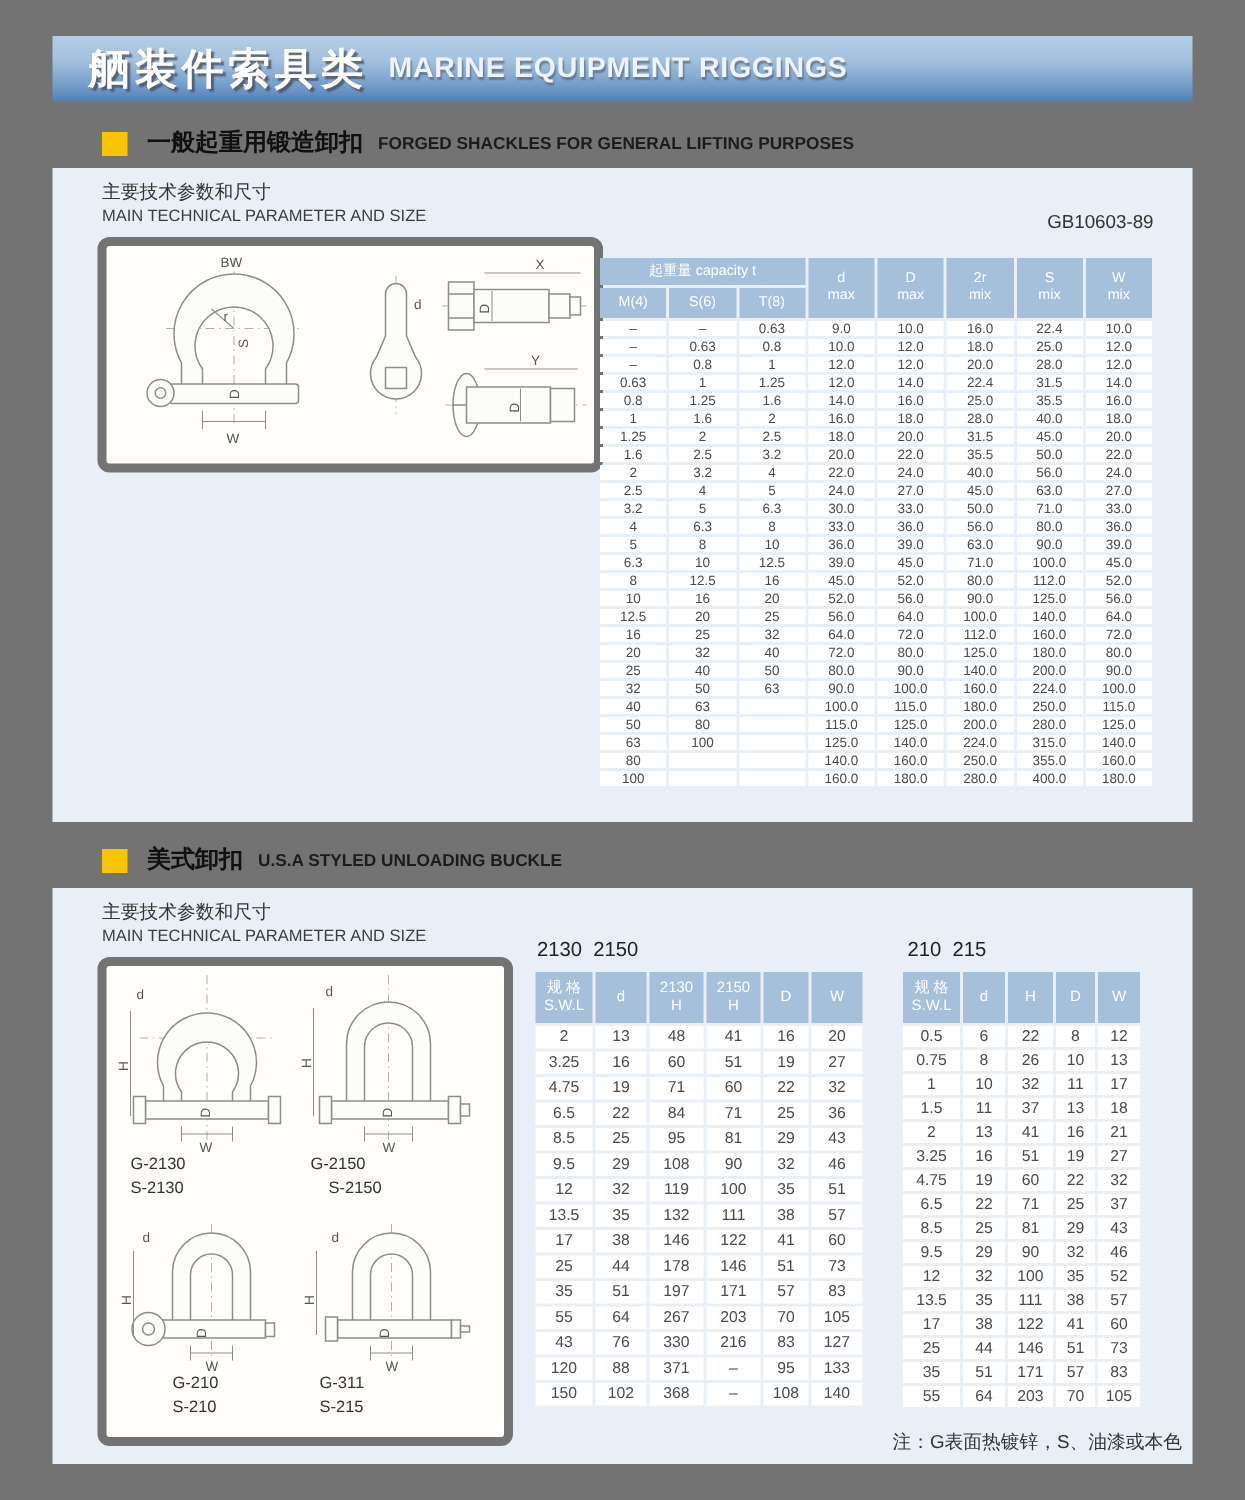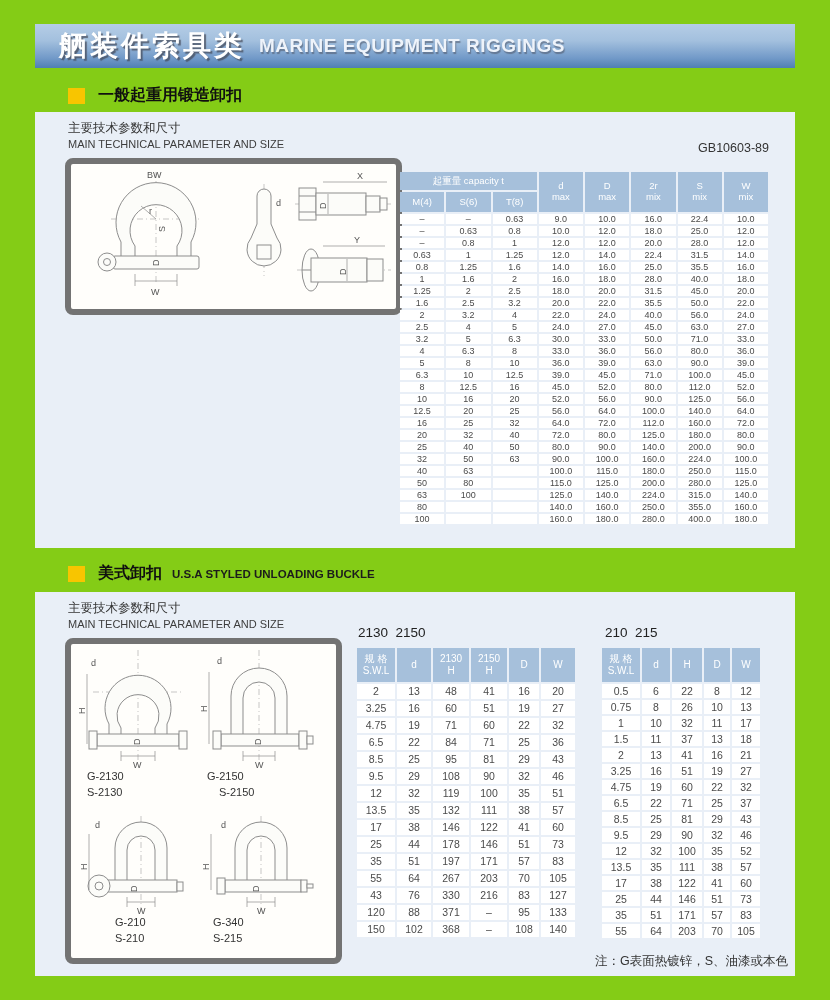--- a/index.html
+++ b/index.html
@@ -1,16 +1,16 @@
 <!DOCTYPE html>
 <html><head>
 <meta charset="utf-8">
 <style>
   html,body{margin:0;padding:0;background:#fff;}
-  #page{position:relative;width:830px;height:1000px;background:#84cc16;overflow:hidden;
+  #page{position:relative;width:830px;height:1000px;background:#737373;overflow:hidden;
         font-family:"Liberation Sans",sans-serif;}
   
   .banner{position:absolute;left:35px;top:24px;width:760px;height:44px;
       background:linear-gradient(180deg,#b5cde6 0%,#a3c0de 38%,#7199c8 78%,#4f7fb4 100%);
       display:flex;align-items:center;padding-left:24px;box-sizing:border-box;}
   .banner-zh{font-size:28px;font-weight:bold;color:#fff;letter-spacing:3px;
       text-shadow:2px 2px 1px rgba(70,75,90,.75);}
   .banner-en{font-size:19px;font-weight:bold;color:#eef3fa;margin-left:14px;letter-spacing:.5px;
       text-shadow:1px 2px 1px rgba(85,95,115,.65);}
   
@@ -65,20 +65,21 @@
 <div id="page">
 
   <div class="banner">
     <span class="banner-zh">舾装件索具类</span>
     <span class="banner-en">MARINE EQUIPMENT RIGGINGS</span>
   </div>
 
   <div class="sec-head" style="top:85px;">
     <span class="bullet"></span>
     <span class="sec-zh">一般起重用锻造卸扣</span>
+    <span class="sec-en">FORGED SHACKLES FOR GENERAL LIFTING PURPOSES</span>
   </div>
 
   <div class="panel" id="panel1">
     <div class="param">
       <span class="param-zh">主要技术参数和尺寸</span>
       <span class="param-en">MAIN TECHNICAL PARAMETER AND SIZE</span>
     </div>
     <div id="gb-label">GB10603-89</div>
 
     <div class="draw-box" id="box1">
@@ -491,21 +492,21 @@
         <line class="dim" x1="176" y1="253" x2="176" y2="263"></line>
         <line class="dim" x1="204" y1="253" x2="204" y2="263"></line>
         <text x="186" y="270">W</text>
       </svg>
       <span class="cap" style="left:16px;top:126px;">G-2130</span>
       <span class="cap" style="left:16px;top:142px;">S-2130</span>
       <span class="cap" style="left:136px;top:126px;">G-2150</span>
       <span class="cap" style="left:136px;top:142px;margin-left:12px;">S-2150</span>
       <span class="cap" style="left:44px;top:272px;">G-210</span>
       <span class="cap" style="left:44px;top:288px;">S-210</span>
-      <span class="cap" style="left:142px;top:272px;">G-340</span>
+      <span class="cap" style="left:142px;top:272px;">G-311</span>
       <span class="cap" style="left:142px;top:288px;">S-215</span>
     </div>
 
     <div class="tbl-title" id="t2-title">2130  2150</div>
     <div id="table2-wrap">
       <table id="table2" class="t23">
         <colgroup>
             <col style="width:38px">
             <col style="width:34px">
             <col style="width:36px">

